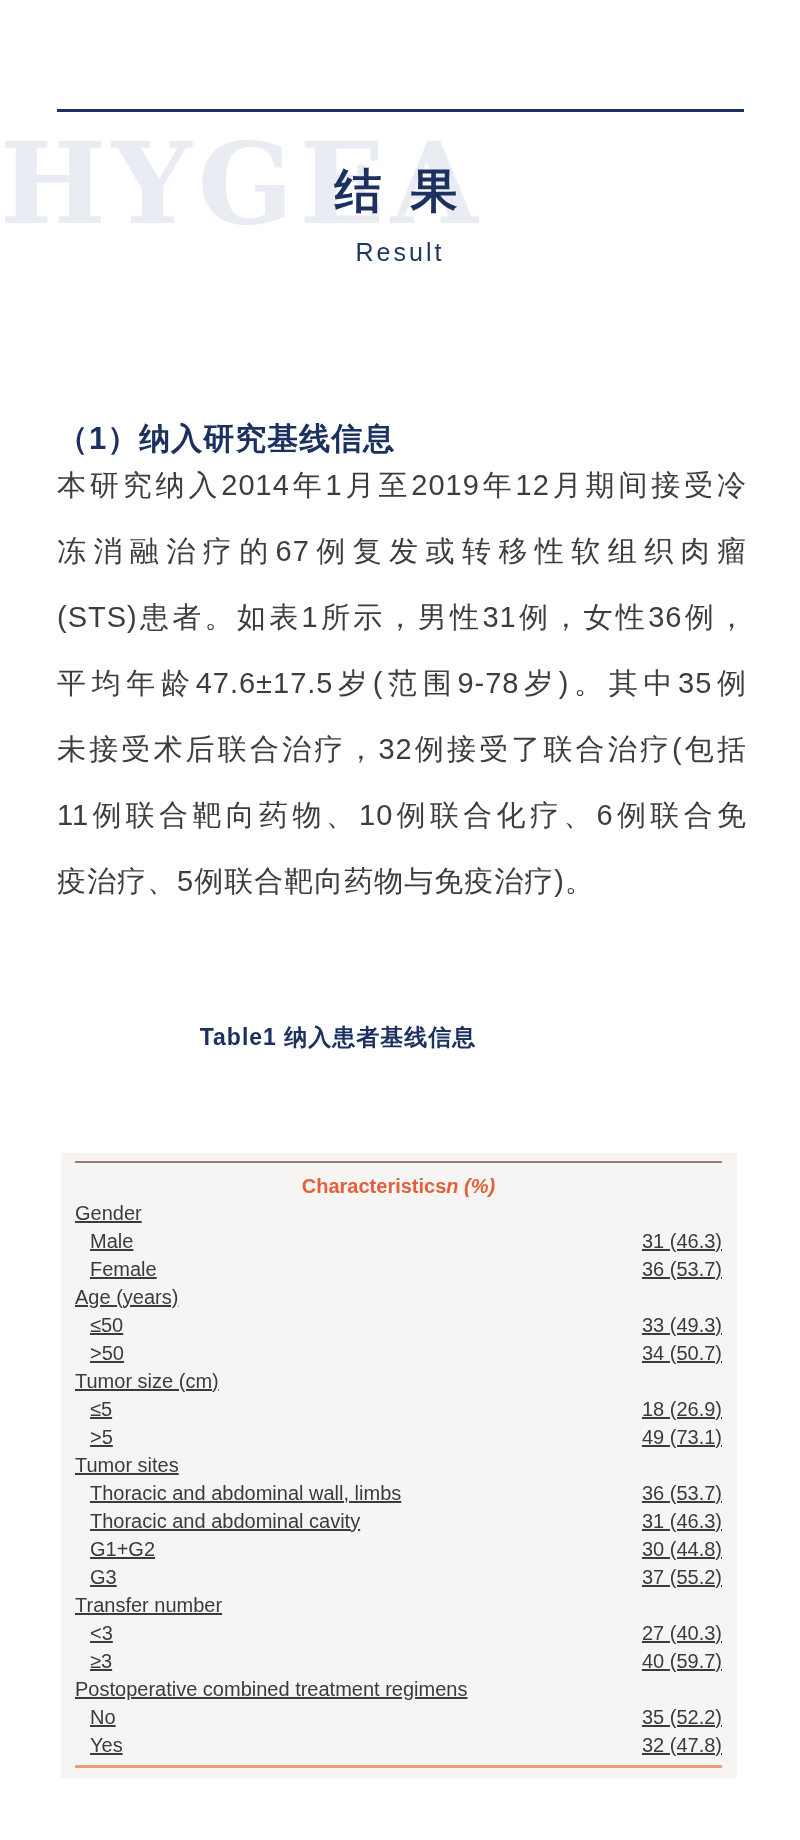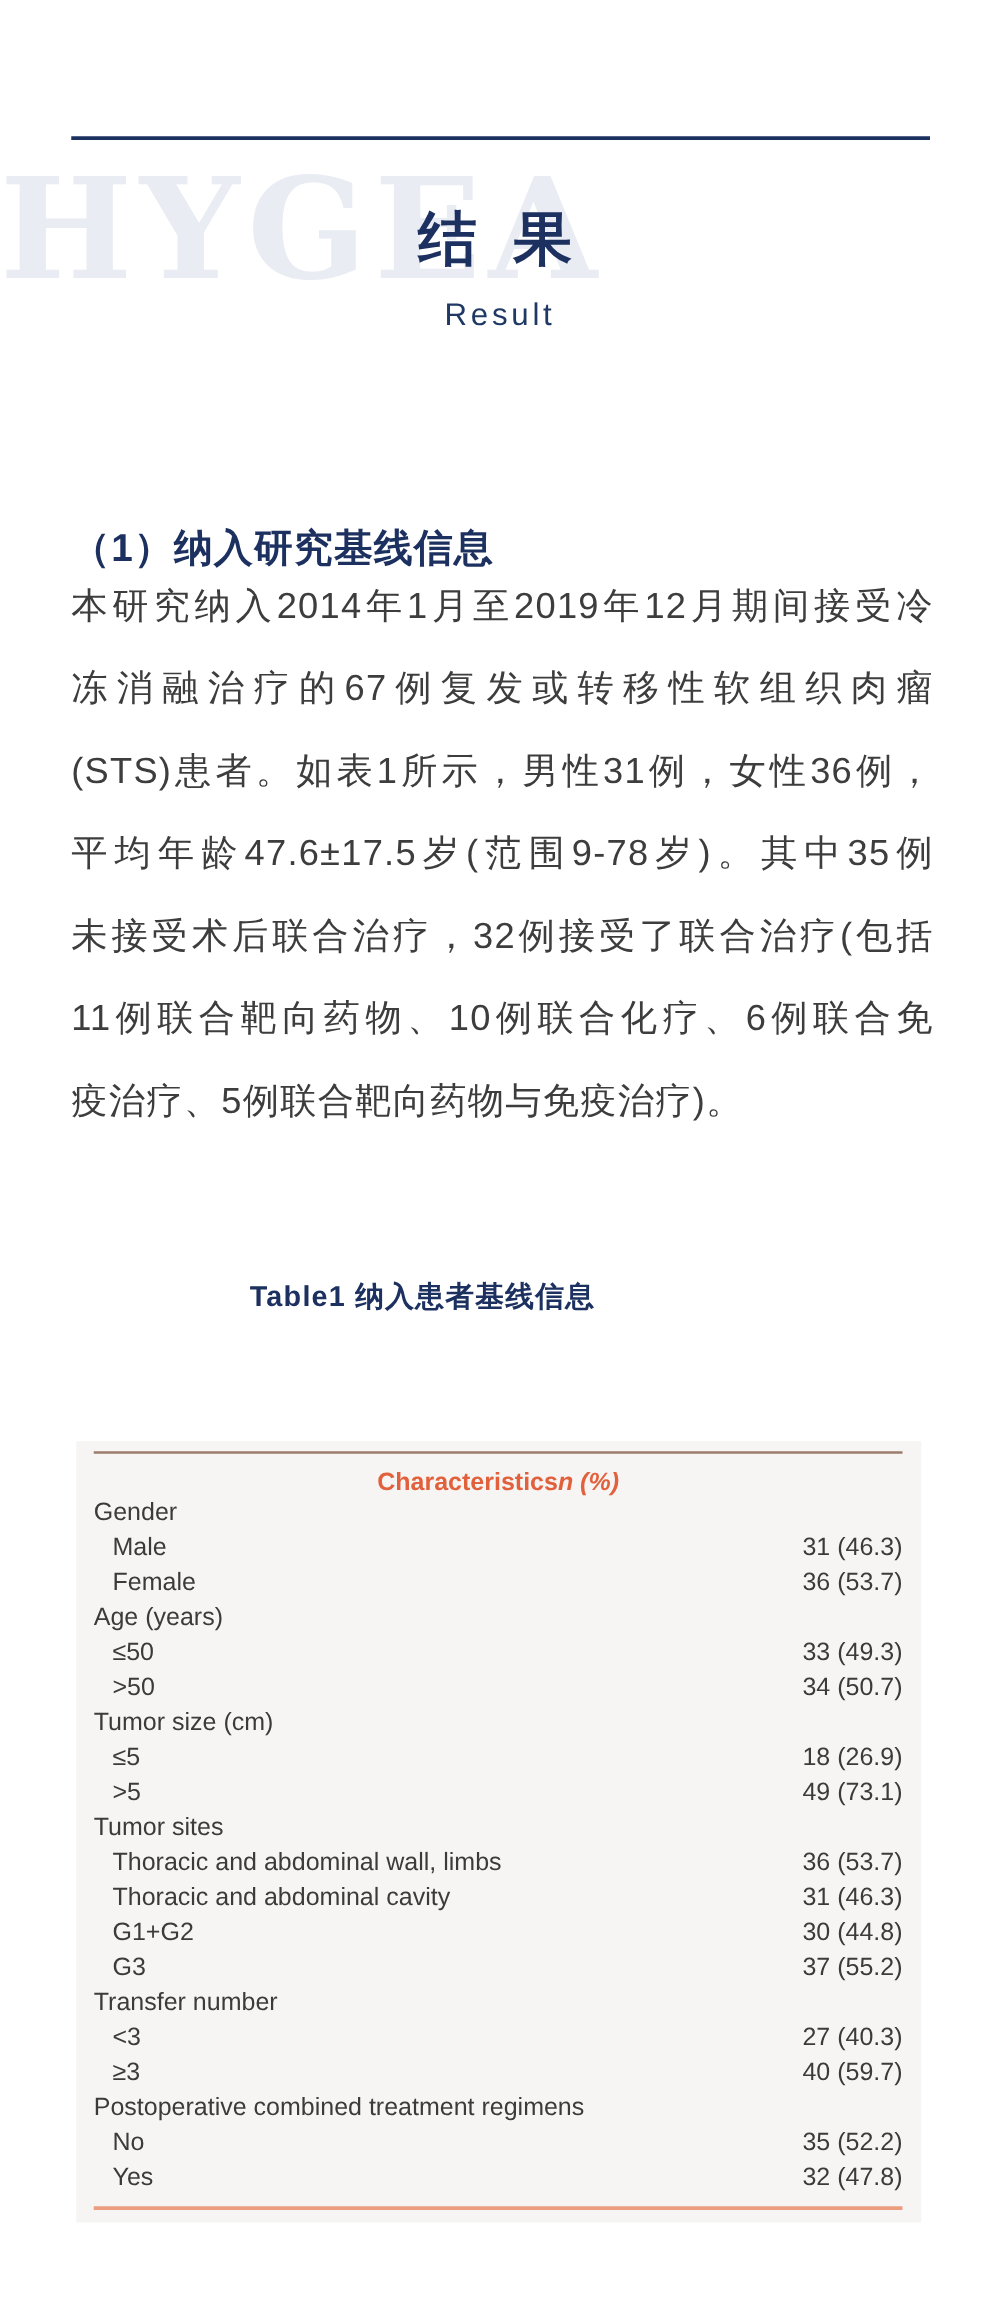--- a/index.html
+++ b/index.html
@@ -64,22 +64,22 @@
   }
   .rule-top{height:2px;background:#9c7c6c;}
   .rule-bottom{height:3px;background:#ec9d7f;margin-top:6px;}
   .thead{
     display:flex;justify-content:center;align-items:center;
     margin-top:10px;height:26px;
   }
   .th-left{font-size:20px;font-weight:bold;color:#e2613d;}
   .th-right{font-size:20px;font-weight:bold;font-style:italic;color:#e2613d;}
   .trow{
-    display:flex;justify-content:space-between;align-items:flex-start;
-    height:28px;font-size:20px;color:#3b3b3b;
+    display:flex;justify-content:space-between;align-items:center;
+    height:28px;font-size:20px;color:#3b3b3b;text-decoration:underline;
   }
   .trow .row-label{white-space:nowrap;}
   .trow.indent .row-label{padding-left:15px;}
   .trow .row-value{white-space:nowrap;text-align:right;}
 </style>
 </head>
 <body>
 
 <div class="page">
 

